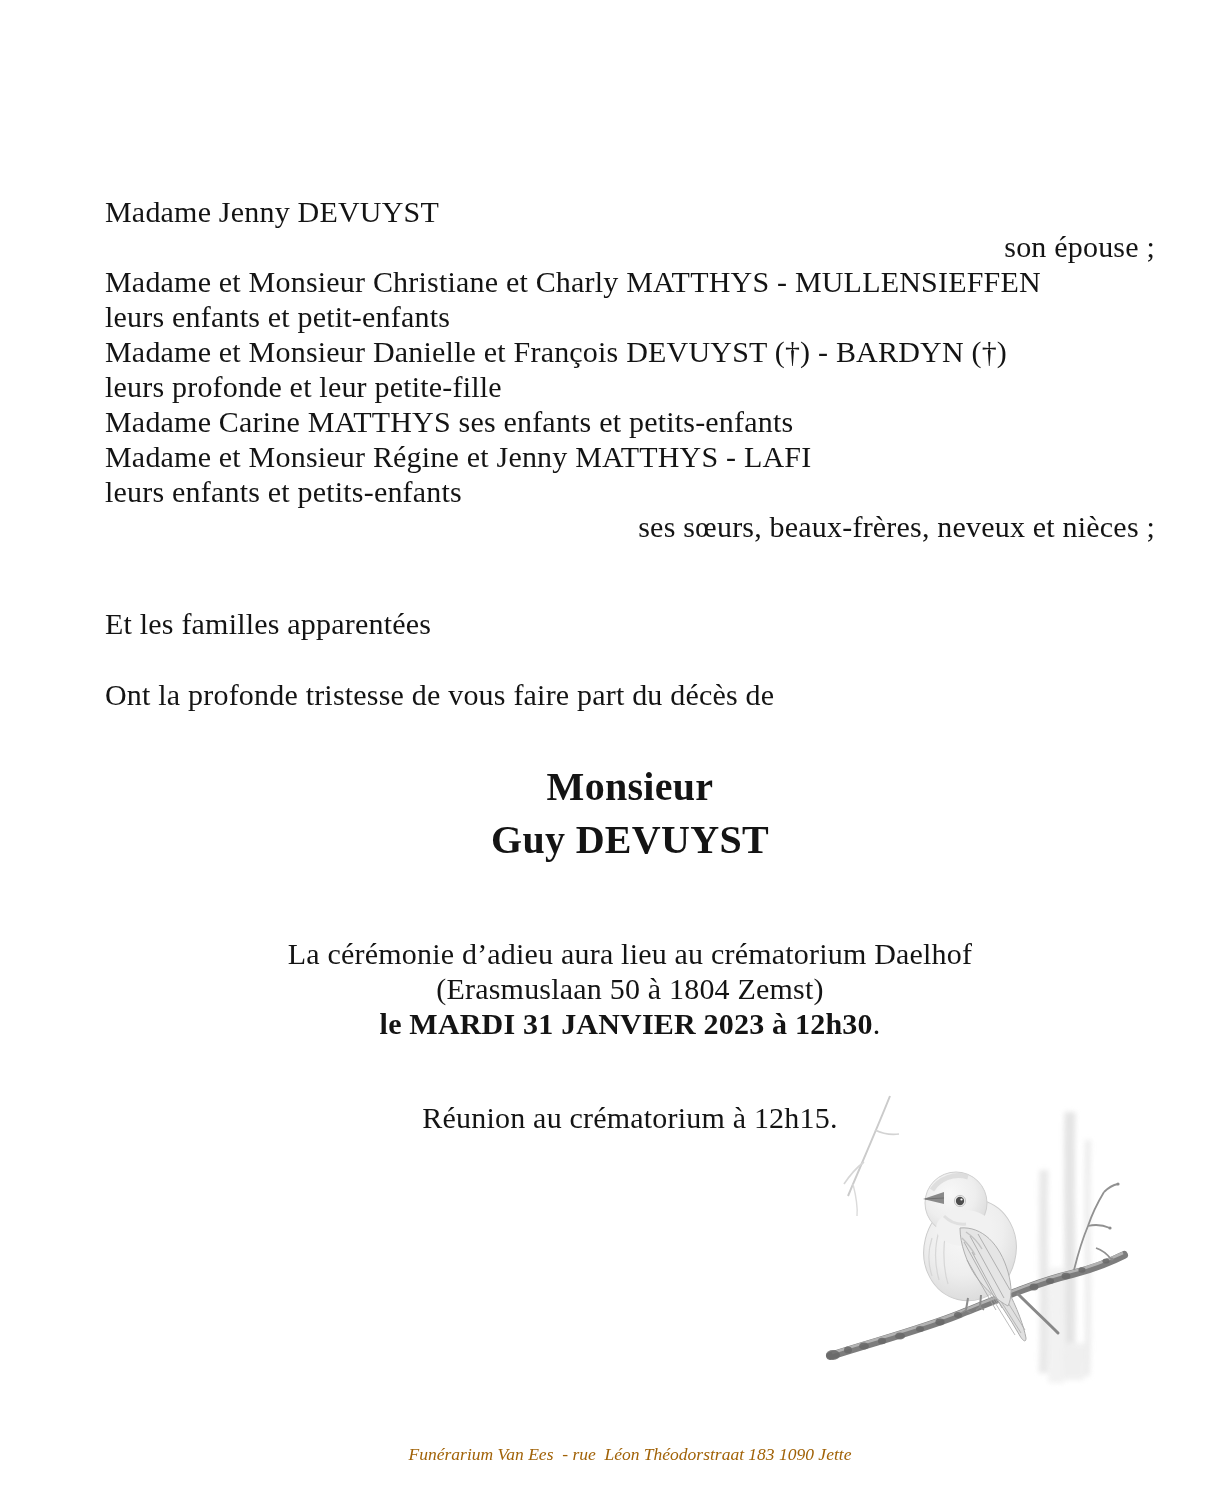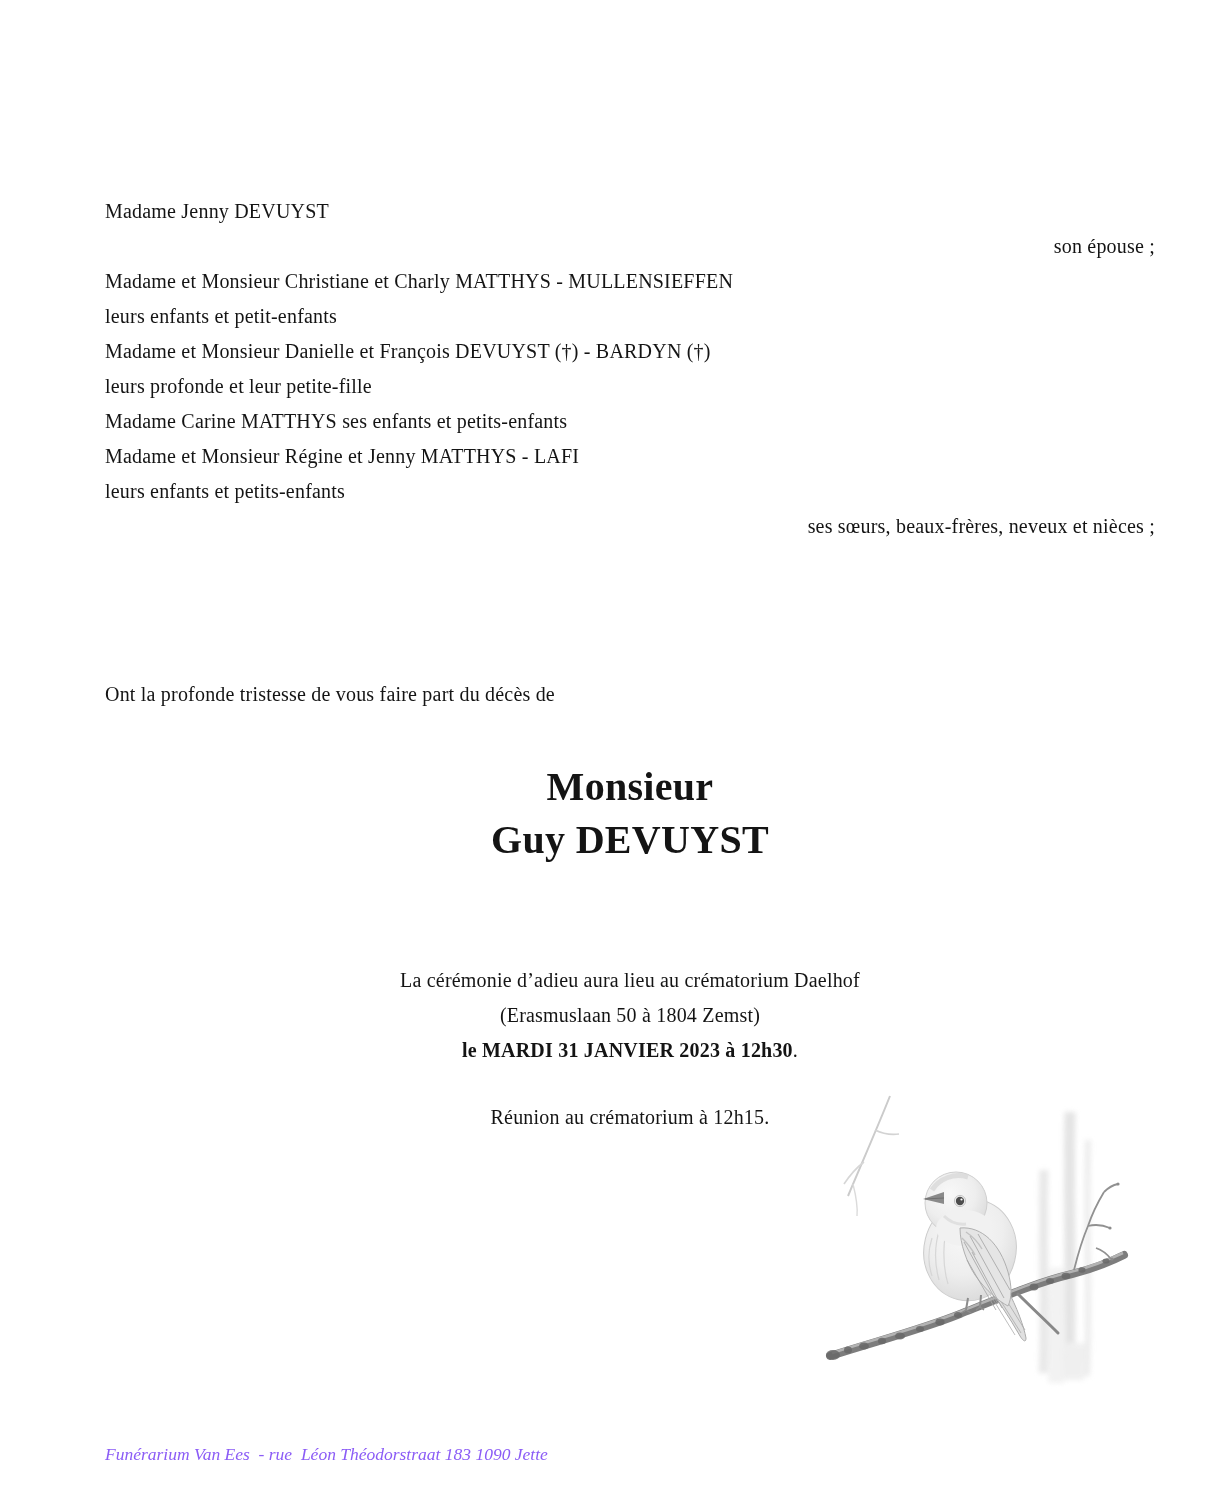--- a/index.html
+++ b/index.html
@@ -12,71 +12,72 @@
     font-family: "Liberation Serif", "DejaVu Serif", serif;
     color: #141414;
     overflow: hidden;
   }
   .abs { position: absolute; }
   .content {
     left: 105px;
     width: 1050px;
   }
   .body-text {
-    font-size: 20px;
+    font-size: 30px;
     line-height: 35px;
     letter-spacing: 0.2px;
   }
   .fam-line { white-space: nowrap; }
   .fam-line.r { text-align: right; }
   .centered { text-align: center; }
   .deceased-title {
     font-size: 40px;
     line-height: 53px;
     font-weight: bold;
     text-align: center;
     letter-spacing: 0.3px;
   }
   .bold { font-weight: bold; }
   .footer-line {
     font-size: 17.5px;
     font-style: italic;
-    text-align: left;
+    text-align: center;
     white-space: pre;
-    color: #8b5cf6;
+    color: #a16207;
   }
 </style>
 </head>
 <body>
 
 <div class="page">
 
   <div class="abs content body-text" style="top:194px;">
     <div class="fam-line">Madame Jenny DEVUYST</div>
     <div class="fam-line r">son épouse ;</div>
     <div class="fam-line">Madame et Monsieur Christiane et Charly MATTHYS - MULLENSIEFFEN</div>
     <div class="fam-line">leurs enfants et petit-enfants</div>
     <div class="fam-line">Madame et Monsieur Danielle et François DEVUYST (†) - BARDYN (†)</div>
     <div class="fam-line">leurs profonde et leur petite-fille</div>
     <div class="fam-line">Madame Carine MATTHYS ses enfants et petits-enfants</div>
     <div class="fam-line">Madame et Monsieur Régine et Jenny MATTHYS - LAFI</div>
     <div class="fam-line">leurs enfants et petits-enfants</div>
     <div class="fam-line r">ses sœurs, beaux-frères, neveux et nièces ;</div>
   </div>
 
+  <div class="abs content body-text" style="top:606px;">Et les familles apparentées</div>
 
   <div class="abs content body-text" style="top:677px;">Ont la profonde tristesse de vous faire part du décès de</div>
 
   <div class="abs content" style="top:760px;">
     <div class="deceased-title">Monsieur</div>
     <div class="deceased-title">Guy DEVUYST</div>
   </div>
 
 
-  <div class="abs content body-text centered" style="top:963px;">
+  <div class="abs content body-text centered" style="top:936px;">
     <div>La cérémonie d’adieu aura lieu au crématorium Daelhof</div>
     <div>(Erasmuslaan 50 à 1804 Zemst)</div>
     <div><span class="bold">le MARDI 31 JANVIER 2023 à 12h30</span><span>.</span></div>
   </div>
 
   <div class="abs content body-text centered" style="top:1100px;">Réunion au crématorium à 12h15.</div>
 
   <div class="abs" style="left:820px; top:1078px; width:394px; height:348px;">
     <svg width="394" height="348" viewBox="0 0 394 348" xmlns="http://www.w3.org/2000/svg">
       <defs>

